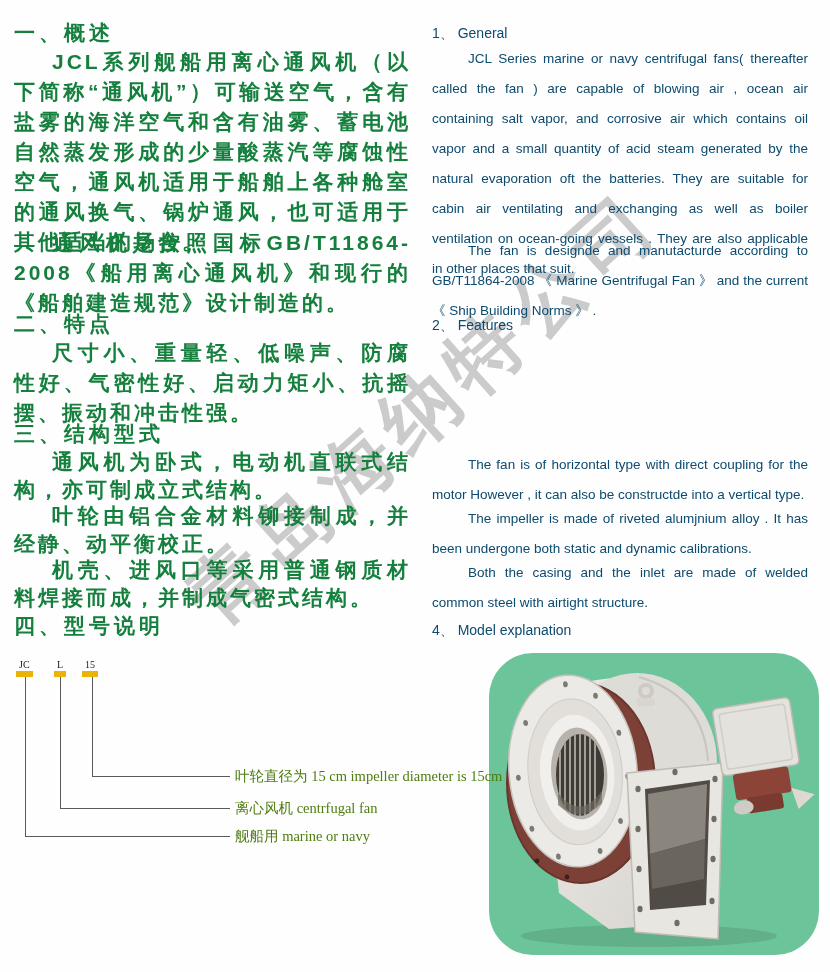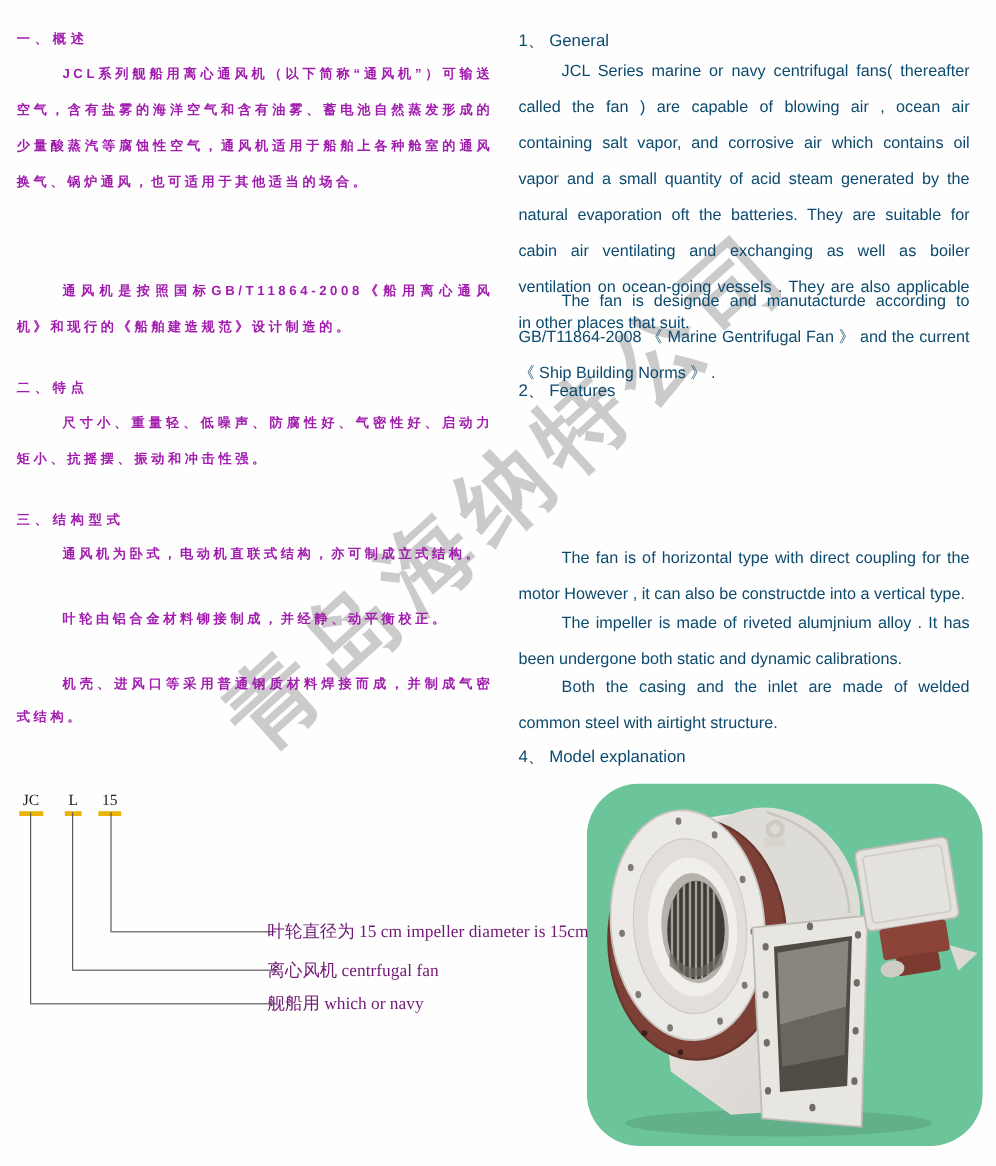--- a/index.html
+++ b/index.html
@@ -10,22 +10,22 @@
   
   .watermark{
     position:absolute;left:424px;top:409px;z-index:0;
     transform:translate(-50%,-50%) rotate(-42deg);
     font-family:"Liberation Serif",serif;font-weight:700;
     font-size:76px;letter-spacing:10px;white-space:nowrap;
     color:rgba(128,128,128,0.40);
   }
   
   .blk{position:absolute;z-index:2;}
-  .zh{left:14px;width:397px;font-size:11px;letter-spacing:3px;
-      font-weight:600;line-height:30px;text-align:justify;color:#a21caf;}
+  .zh{left:14px;width:397px;font-size:21px;letter-spacing:3px;
+      font-weight:600;line-height:30px;text-align:justify;color:#15803d;}
   .zh-h{font-weight:700;letter-spacing:4px;}
   .zh-ind{text-indent:38px;}
   .en{left:432px;width:376px;font-size:13.5px;line-height:30px;
       text-align:justify;color:#0c4a6e;}
   .en-h{font-size:14px;}
   .en-ind{text-indent:36px;}
 
   [data-name="zh-s1-heading"]{top:18px;}
   [data-name="zh-s1-p1"]{top:47px;}
   [data-name="zh-s1-p2"]{top:228px;}
@@ -44,37 +44,37 @@
   [data-name="en-s2-p1"]{top:339px;}
   [data-name="en-s3-heading"]{top:424px;}
   [data-name="en-s3-p1"]{top:450px;}
   [data-name="en-s3-p2"]{top:504px;}
   [data-name="en-s3-p3"]{top:558px;}
   [data-name="en-s4-heading"]{top:615px;}
 
   
   .code-part{
     position:absolute;z-index:2;top:659px;
-    font-family:"Liberation Serif",serif;font-size:13px;color:#222;
-    border-bottom:4px solid #eab308;padding:0 3px 1px 3px;
+    font-family:"Liberation Serif",serif;font-size:10px;color:#222;
+    border-bottom:6px solid #eab308;padding:0 3px 1px 3px;
   }
   [data-name="model-code-part-jc"]{left:16px;}
   [data-name="model-code-part-l"]{left:54px;}
   [data-name="model-code-part-15"]{left:82px;}
   .vline{position:absolute;z-index:2;width:1px;background:#5a5a5a;}
   .hline{position:absolute;z-index:2;height:1px;background:#5a5a5a;}
   [data-name="model-line-vertical-15"]{left:92px;top:677px;height:99px;}
   [data-name="model-line-vertical-l"]{left:60px;top:677px;height:131px;}
   [data-name="model-line-vertical-jc"]{left:25px;top:677px;height:159px;}
   [data-name="model-line-horizontal-15"]{left:92px;top:776px;width:138px;}
   [data-name="model-line-horizontal-l"]{left:60px;top:808px;width:170px;}
   [data-name="model-line-horizontal-jc"]{left:25px;top:836px;width:205px;}
   .diag-label{
-    position:absolute;z-index:2;left:223px;white-space:nowrap;
-    font-family:"Liberation Serif",serif;font-size:14.5px;color:#701a75;
+    position:absolute;z-index:2;left:235px;white-space:nowrap;
+    font-family:"Liberation Serif",serif;font-size:14.5px;color:#4d7c0f;
   }
   [data-name="model-label-impeller"]{top:767px;}
   [data-name="model-label-type"]{top:799px;}
   [data-name="model-label-usage"]{top:827px;}
 
   
   .photo{position:absolute;left:489px;top:653px;z-index:1;}
 </style>
 </head>
 <body>
@@ -85,20 +85,21 @@
 
   <div class="blk zh zh-h" data-name="zh-s1-heading">一、概述</div>
   <div class="blk zh zh-ind" data-name="zh-s1-p1">JCL系列舰船用离心通风机（以下简称“通风机”）可输送空气，含有盐雾的海洋空气和含有油雾、蓄电池自然蒸发形成的少量酸蒸汽等腐蚀性空气，通风机适用于船舶上各种舱室的通风换气、锅炉通风，也可适用于其他适当的场合。</div>
   <div class="blk zh zh-ind" data-name="zh-s1-p2">通风机是按照国标GB/T11864-2008《船用离心通风机》和现行的《船舶建造规范》设计制造的。</div>
   <div class="blk zh zh-h" data-name="zh-s2-heading">二、特点</div>
   <div class="blk zh zh-ind" data-name="zh-s2-p1">尺寸小、重量轻、低噪声、防腐性好、气密性好、启动力矩小、抗摇摆、振动和冲击性强。</div>
   <div class="blk zh zh-h" data-name="zh-s3-heading">三、结构型式</div>
   <div class="blk zh zh-ind" data-name="zh-s3-p1">通风机为卧式，电动机直联式结构，亦可制成立式结构。</div>
   <div class="blk zh zh-ind" data-name="zh-s3-p2">叶轮由铝合金材料铆接制成，并经静、动平衡校正。</div>
   <div class="blk zh zh-ind" data-name="zh-s3-p3">机壳、进风口等采用普通钢质材料焊接而成，并制成气密式结构。</div>
+  <div class="blk zh zh-h" data-name="zh-s4-heading">四、型号说明</div>
 
   <div class="blk en en-h" data-name="en-s1-heading">1、 General</div>
   <div class="blk en en-ind" data-name="en-s1-p1">JCL Series marine or navy centrifugal fans( thereafter called the fan ) are capable of blowing air , ocean air containing salt vapor, and corrosive air which contains oil vapor and a small quantity of acid steam generated by the natural evaporation oft the batteries. They are suitable for cabin air ventilating and exchanging as well as boiler ventilation on ocean-going vessels . They are also applicable in other places that suit.</div>
   <div class="blk en en-ind" data-name="en-s1-p2">The fan is designde and manutacturde according to GB/T11864-2008 《 Marine Gentrifugal Fan 》 and the current 《 Ship Building Norms 》 .</div>
   <div class="blk en en-h" data-name="en-s2-heading">2、 Features</div>
   <div class="blk en en-ind" data-name="en-s3-p1">The fan is of horizontal type with direct coupling for the motor However , it can also be constructde into a vertical type.</div>
   <div class="blk en en-ind" data-name="en-s3-p3">Both the casing and the inlet are made of welded common steel with airtight structure.</div>
   <div class="blk en en-ind" data-name="en-s3-p2">The impeller is made of riveted alumjnium alloy . It has been undergone both static and dynamic calibrations.</div>
   <div class="blk en en-h" data-name="en-s4-heading">4、 Model explanation</div>
 
@@ -106,21 +107,21 @@
   <span class="code-part" data-name="model-code-part-l">L</span>
   <span class="code-part" data-name="model-code-part-15">15</span>
   <div class="vline" data-name="model-line-vertical-jc"></div>
   <div class="vline" data-name="model-line-vertical-l"></div>
   <div class="vline" data-name="model-line-vertical-15"></div>
   <div class="hline" data-name="model-line-horizontal-15"></div>
   <div class="hline" data-name="model-line-horizontal-l"></div>
   <div class="hline" data-name="model-line-horizontal-jc"></div>
   <div class="diag-label" data-name="model-label-impeller">叶轮直径为 15 cm impeller diameter is 15cm</div>
   <div class="diag-label" data-name="model-label-type">离心风机 centrfugal fan</div>
-  <div class="diag-label" data-name="model-label-usage">舰船用 which or navy</div>
+  <div class="diag-label" data-name="model-label-usage">舰船用 marine or navy</div>
 
   <svg class="photo" data-name="product-photo" width="330" height="302" viewBox="0 0 330 302">
     <defs>
       <clipPath id="impClip">
           <ellipse cx="91" cy="122" rx="24" ry="41"></ellipse>
         </clipPath>
       <linearGradient id="bodyGrad" x1="0" y1="0" x2="1" y2="1">
         <stop offset="0" stop-color="#eceae6"></stop>
           <stop offset="1" stop-color="#d6d3cd"></stop>
       </linearGradient>

